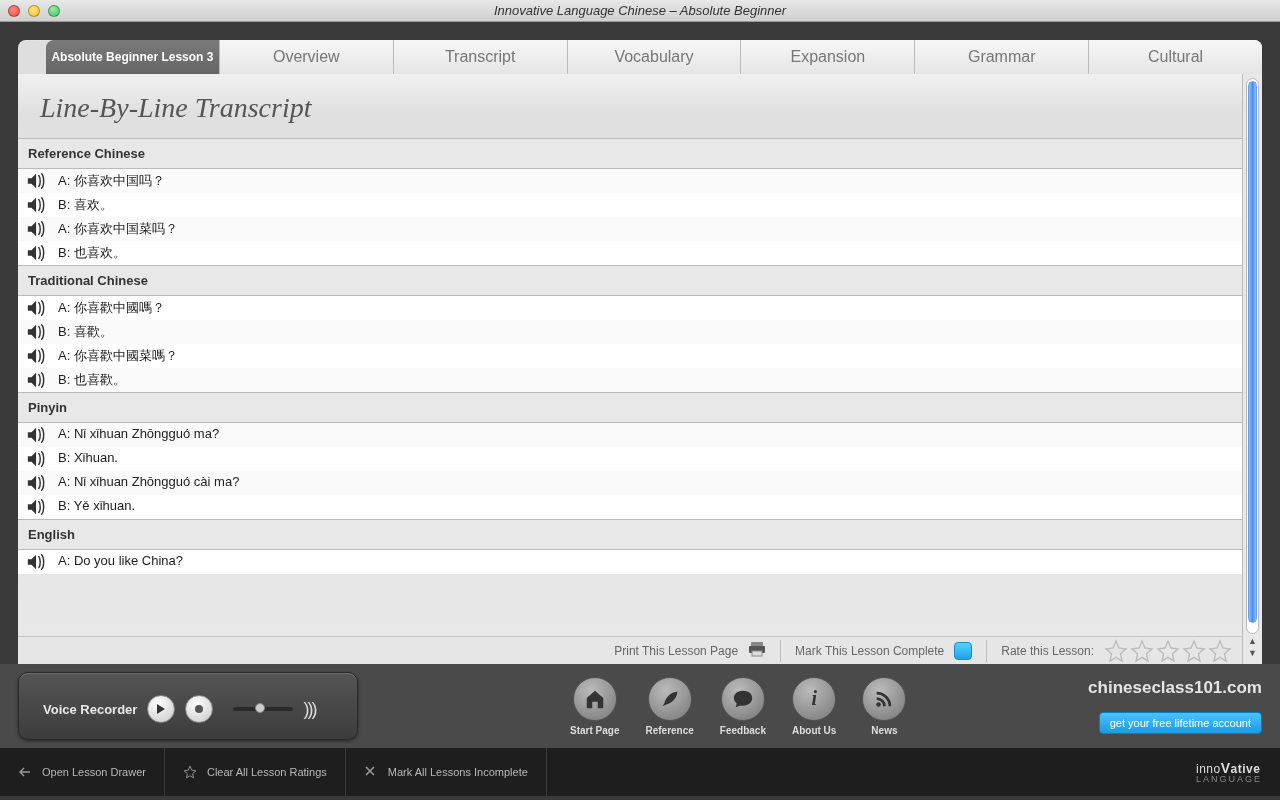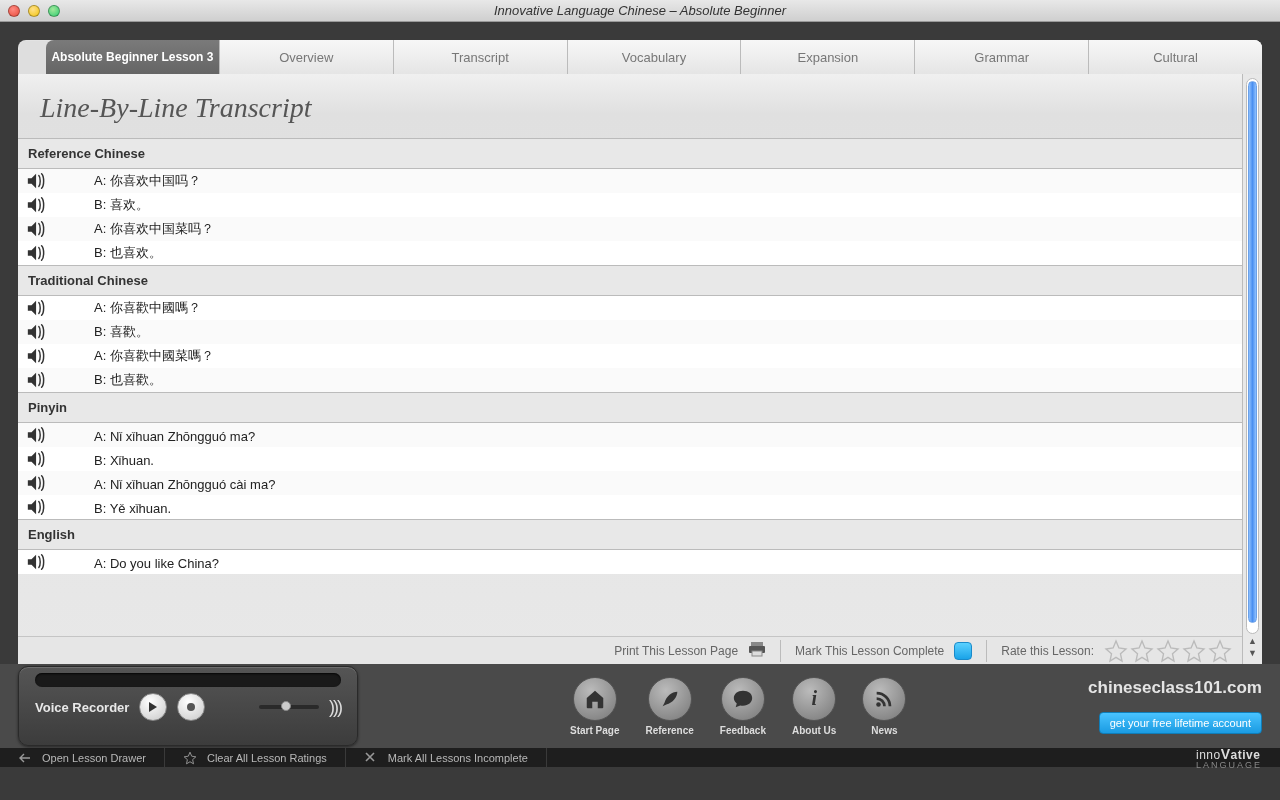--- a/index.html
+++ b/index.html
@@ -58,21 +58,21 @@
   background: linear-gradient(to bottom, #ddd, #ccc);
   border-radius: 8px 8px 0 0;
   overflow: hidden;
   margin-left: 28px;
 }
 .tab {
   flex: 1;
   display: flex;
   align-items: center;
   justify-content: center;
-  font-size: 13px;
+  font-size: 16px;
   color: #777;
   border-right: 1px solid #bbb;
   cursor: pointer;
   background: linear-gradient(to bottom, #f7f7f7, #e5e5e5);
 }
 .tab:last-child { border-right: none; }
 .tab.active {
   background: linear-gradient(to bottom, #7a7a7a, #656565);
   color: #fff;
   font-weight: 600;
@@ -105,26 +105,25 @@
   background: #e8e8e8;
   border-top: 1px solid #bbb;
   border-bottom: 1px solid #bbb;
   font-weight: 700;
   font-size: 13px;
   color: #333;
   padding: 7px 10px;
 }
 .line-row {
   display: flex;
-  align-items: flex-end;
+  align-items: flex-start;
   padding: 3px 8px;
   font-size: 13px;
   color: #222;
   background: #fff;
-  gap: 36px;
 }
 .line-row:nth-child(even) { background: #fafafa; }
 .play-icon {
   width: 22px; height: 18px;
   margin-right: 10px;
   cursor: pointer;
 }
 .play-icon svg { width: 100%; height: 100%; }
 .scrollbar {
   width: 20px;
@@ -184,25 +183,24 @@
   display:flex;
   align-items:center;
   padding: 0 18px;
   gap: 12px;
 }
 .recorder {
   background: linear-gradient(to bottom,#555,#3c3c3c);
   border:1px solid #2a2a2a;
   border-radius:10px;
   width: 340px;
-  height: 80px;
+  height: 68px;
   box-shadow: inset 0 1px 0 rgba(255,255,255,0.15), 0 1px 3px rgba(0,0,0,0.5);
   display:flex;
-  flex-direction:column;
-  padding:6px 16px;
+  padding:6px 24px;
 }
 .rec-progress {
   height: 14px;
   background:#1a1a1a;
   border-radius: 8px;
   position:relative;
   box-shadow: inset 0 1px 2px rgba(0,0,0,0.8);
 }
 .rec-progress::after {
   content:"";
@@ -242,21 +240,21 @@
   margin-left:auto;
   display:flex; flex-direction:column; align-items:flex-end; gap:14px;
 }
 .brand-text { color:#e4e4e4; font-size:17px; font-weight:600; }
 .brand-cta {
   background: linear-gradient(to bottom,#49c3ff,#1a9be2);
   color:#fff; font-size:11px; padding:4px 10px; border-radius:4px; border:1px solid #0f7db8;
   cursor:pointer;
 }
 .footer-2 {
-  height: 19px;
+  height: 48px;
   background: #1e1e1e;
   display:flex; align-items:center;
   color:#b8b8b8;
   font-size:11px;
 }
 .footer-2 .fbtn {
   display:flex; align-items:center; gap:10px;
   padding: 0 18px; height:100%;
   border-right:1px solid #3a3a3a;
   cursor:pointer;

